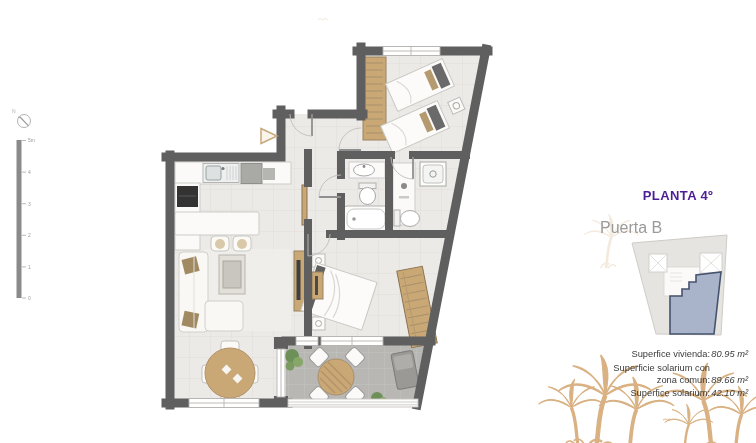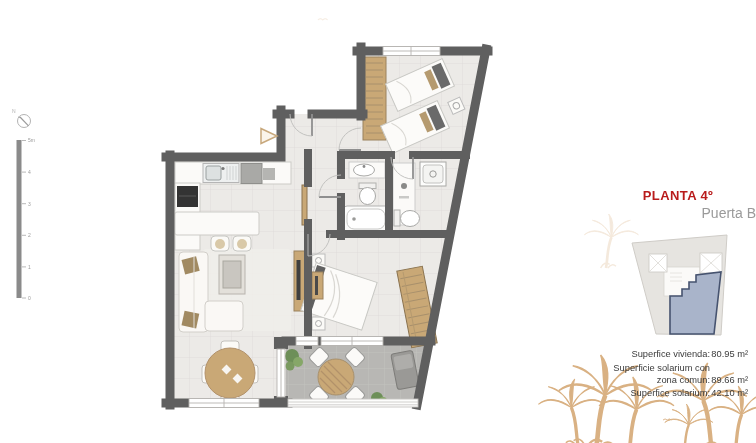--- a/index.html
+++ b/index.html
@@ -1,26 +1,26 @@
 <!DOCTYPE html>
 <html><head>
 <meta charset="utf-8">
 <style>
   html,body{margin:0;padding:0;background:#ffffff;}
   #stage{position:relative;width:756px;height:443px;background:#ffffff;overflow:hidden;
          font-family:"Liberation Sans",sans-serif;}
   #plansvg{position:absolute;left:0;top:0;}
   .panel{position:absolute;left:600px;top:188px;width:156px;color:#3b3b3b;}
-  .title{font-size:13px;font-weight:bold;text-align:center;letter-spacing:.4px;color:#b91c1c;}
-  .subtitle{font-size:14px;color:#9a9a9a;text-align:right;margin-top:2px;}
+  .title{font-size:13px;font-weight:bold;text-align:center;letter-spacing:.4px;color:#4c1d95;}
+  .subtitle{font-size:16px;color:#9a9a9a;text-align:left;margin-top:16px;}
   .areas{position:absolute;left:9px;top:160px;width:139px;}
   .arow{display:flex;justify-content:space-between;align-items:flex-end;
         font-size:9.3px;line-height:1.3;margin-bottom:1.5px;color:#3b3b3b;text-align:right;}
   .albl{width:101px;}
-  .aval{white-space:nowrap;}
+  .aval{white-space:nowrap;font-style:italic;}
 </style>
 </head>
 <body>
 
 <div id="stage">
 
 <svg id="plansvg" width="756" height="443" viewBox="0 0 756 443">
   <defs>
     <pattern id="tile" width="21" height="21" patternUnits="userSpaceOnUse">
       <path d="M21 0H0V21" fill="none" stroke="#dcdad7" stroke-width="0.8"></path>

